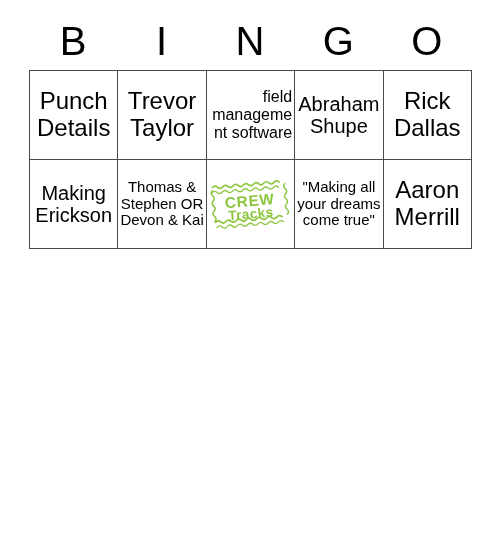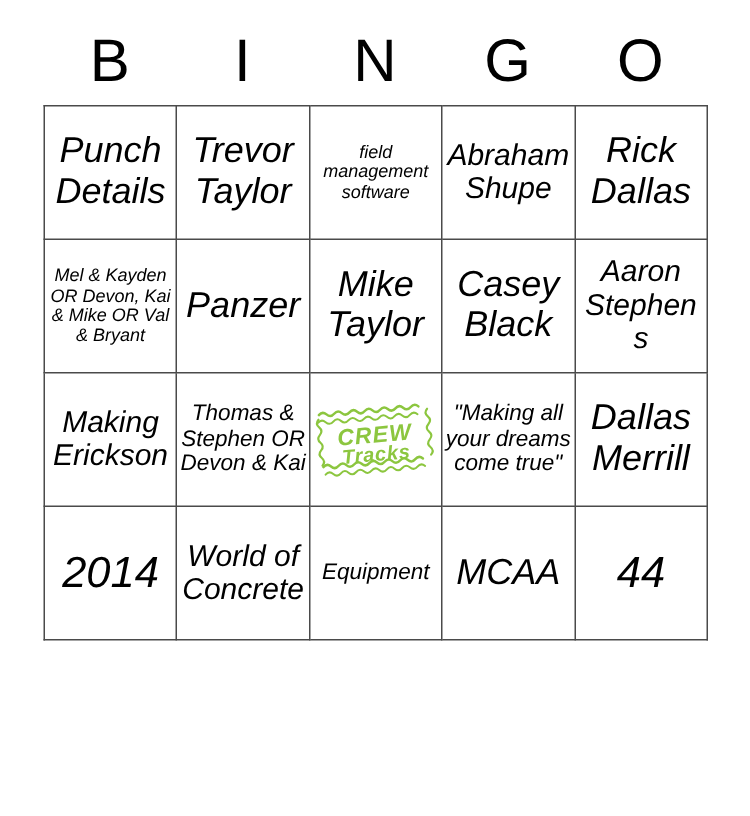--- a/index.html
+++ b/index.html
@@ -40,21 +40,21 @@
     color: #000;
     user-select: none;
   }
 
   
   .grid {
     width: 442px;
     border-collapse: collapse;
     table-layout: fixed;
   }
-  .grid tr { height: 89px; font-style: italic; }
+  .grid tr { height: 89px; }
   .grid td {
     width: 88.4px;
     height: 89px;
     border: 1px solid #4a4a4a;
     text-align: center;
     vertical-align: middle;
     padding: 1px 2px;
     overflow: hidden;
     box-sizing: border-box;
   }
@@ -64,21 +64,21 @@
     width: 100%;
     line-height: 1.12;
     word-wrap: break-word;
   }
 
   
   .sz-xxl { font-size: 29px; }   
   .sz-xl  { font-size: 24px; }   
   .sz-l   { font-size: 20px; }   
   .sz-m   { font-size: 15px; }   
-  .sz-s   { font-size: 12px; }   
+  .sz-s   { font-size: 16px; text-align: right; }   
 
   
   .logo-cell { position: relative; }
   .crewtracks-logo {
     display: block;
     margin: 0 auto;
     width: 82px;
     height: 56px;
   }
 </style>
@@ -109,37 +109,20 @@
             <span class="cell-text sz-s">field management software</span>
           </td>
         <td>
             <span class="cell-text sz-l">Abraham Shupe</span>
           </td>
         <td>
             <span class="cell-text sz-xl">Rick Dallas</span>
           </td>
       </tr>
 
-      <tr>
-        <td>
-            <span class="cell-text sz-s">Mel &amp; Kayden OR Devon, Kai &amp; Mike OR Val &amp; Bryant</span>
-          </td>
-        <td>
-            <span class="cell-text sz-xl">Panzer</span>
-          </td>
-        <td>
-            <span class="cell-text sz-xl">Mike Taylor</span>
-          </td>
-        <td>
-            <span class="cell-text sz-xl">Casey Black</span>
-          </td>
-        <td>
-            <span class="cell-text sz-l">Aaron Stephens</span>
-          </td>
-      </tr>
 
       <tr>
         <td>
             <span class="cell-text sz-l">Making Erickson</span>
           </td>
         <td>
             <span class="cell-text sz-m">Thomas &amp; Stephen OR Devon &amp; Kai</span>
           </td>
         <td class="logo-cell">
           <svg class="crewtracks-logo" viewBox="0 0 160 108" aria-hidden="true">
@@ -155,38 +138,21 @@
 
               <text x="80" y="58" text-anchor="middle" font-family="'Liberation Sans', sans-serif" font-size="30" font-weight="700" letter-spacing="1.5" fill="#8CC63F">CREW</text>
               <text x="80" y="82" text-anchor="middle" font-family="'Liberation Sans', sans-serif" font-size="26" font-weight="700" letter-spacing="1" fill="#8CC63F">Tracks</text>
             </g>
           </svg>
         </td>
         <td>
             <span class="cell-text sz-m">"Making all your dreams come true"</span>
           </td>
         <td>
-            <span class="cell-text sz-xl">Dallas Merrill</span>
+            <span class="cell-text sz-xl">Aaron Merrill</span>
           </td>
       </tr>
 
-      <tr>
-        <td>
-            <span class="cell-text sz-xxl">2014</span>
-          </td>
-        <td>
-            <span class="cell-text sz-l">World of Concrete</span>
-          </td>
-        <td>
-            <span class="cell-text sz-m">Equipment</span>
-          </td>
-        <td>
-            <span class="cell-text sz-xl">MCAA</span>
-          </td>
-        <td>
-            <span class="cell-text sz-xxl">44</span>
-          </td>
-      </tr>
 
 
     </tbody>
   </table>
 </div>
 
 </body></html>

